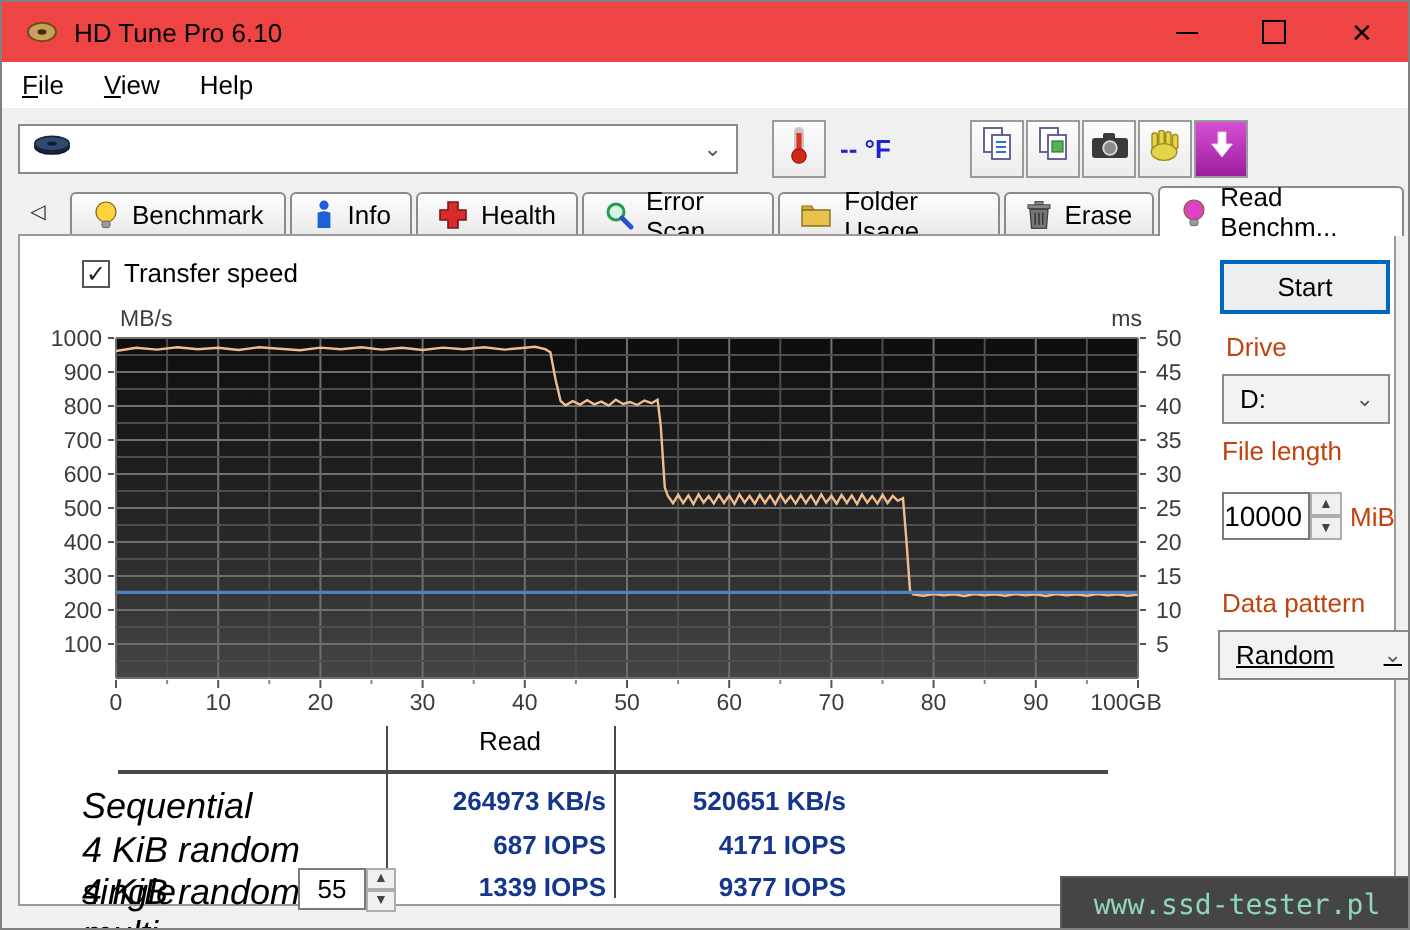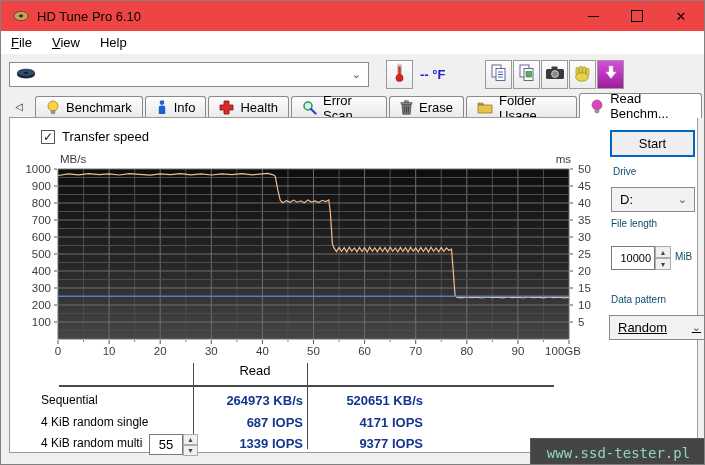--- a/index.html
+++ b/index.html
@@ -38,33 +38,33 @@
   
   #panel{left:8px;top:116px;width:689px;height:336px;background:#ffffff;border:1px solid #9a9a9a;box-sizing:border-box;}
   
   #transfer-row{left:40px;top:128px;display:flex;align-items:center;gap:7px;}
   #transfer-checkbox{width:14px;height:14px;background:#fff;border:1px solid #555;box-sizing:border-box;
     display:flex;align-items:center;justify-content:center;font-size:12px;color:#222;line-height:1;}
   #transfer-label{font-size:13px;color:#000;}
   
   #start-btn{left:610px;top:130px;width:83px;height:25px;background:#eeeeee;border:1px solid #0067c0;
     outline:1px solid #0067c0;display:flex;align-items:center;justify-content:center;font-size:13px;color:#000;box-sizing:border-box;}
-  .side-label{font-size:10px;color:#0c4a6e;}
+  .side-label{font-size:13px;color:#c2410c;}
   .combo{background:#f2f2f2;border:1px solid #8a8a8a;box-sizing:border-box;display:flex;align-items:center;font-size:13px;color:#000;}
   .combo .chev{margin-left:auto;margin-right:7px;color:#555;font-size:11px;}
   .combo .val{margin-left:8px;}
   #file-length-input{left:610px;top:245px;width:44px;height:24px;background:#fff;border:1px solid #7a7a7a;
-    box-sizing:border-box;display:flex;align-items:center;justify-content:flex-end;padding-right:3px;font-size:11px;color:#000;}
+    box-sizing:border-box;display:flex;align-items:center;justify-content:flex-end;padding-right:3px;font-size:14px;color:#000;}
   .spin{width:16px;height:12px;background:#f0f0f0;border:1px solid #adadad;box-sizing:border-box;
     display:flex;align-items:center;justify-content:center;font-size:7px;color:#444;line-height:1;}
   
   .res-header{top:362px;font-size:13px;color:#000;text-align:center;}
   .hline{background:#4a4a4a;}
   .vline{background:#4a4a4a;width:1px;}
-  .res-label{font-size:12px;color:#000;}
+  .res-label{font-size:18px;color:#000;font-style:italic;}
   .res-val{font-size:13px;font-weight:bold;text-align:right;}
   #queue-spinner{left:148px;width:34px;height:21px;background:#fff;border:1px solid #7a7a7a;box-sizing:border-box;
     display:flex;align-items:center;justify-content:center;font-size:13px;color:#000;}
   
   #watermark{left:529px;top:437px;width:176px;height:28px;display:flex;align-items:center;justify-content:center;
     font-family:"DejaVu Sans Mono",monospace;font-size:14px;z-index:20;border-top:1px solid #5a5a5a;border-left:1px solid #5a5a5a;box-sizing:border-box;}
 </style>
 </head>
 <body>
 
@@ -204,39 +204,39 @@
           <span style="display: inline-flex;">
             <svg width="15" height="15">
               <circle cx="6" cy="6" r="4" fill="#d9f2e6" stroke="#1e9e50" stroke-width="1.5"></circle>
               <line x1="9" y1="9" x2="13.5" y2="13.5" stroke="#2b4fd0" stroke-width="2.4" stroke-linecap="round"></line>
             </svg>
           </span>
           <span>Error Scan</span>
         </div>
         <div class="tab">
           <span style="display: inline-flex;">
+            <svg width="16" height="13">
+              <path d="M1 4 v-2 h4.8 l1.2 2 z" fill="#d4ae35" stroke="#8a6d1d" stroke-width="0.6"></path>
+              <path d="M1 4 h14 v8 h-14 z" fill="#e8c24a" stroke="#8a6d1d" stroke-width="0.7"></path>
+            </svg>
+          </span>
+          <span>Folder Usage</span>
+        </div>
+        <div class="tab">
+          <span style="display: inline-flex;">
             <svg width="13" height="15">
               <rect x="4.5" y="0.8" width="4" height="1.8" fill="#8a8a8a" stroke="#444" stroke-width="0.5"></rect>
               <rect x="1" y="2.4" width="11" height="1.8" fill="#8a8a8a" stroke="#444" stroke-width="0.5"></rect>
               <path d="M2 4.6 h9 l-0.8 9.6 h-7.4 z" fill="#777" stroke="#444" stroke-width="0.7"></path>
               <line x1="4.6" y1="6.4" x2="4.6" y2="12.4" stroke="#3a3a3a" stroke-width="0.8"></line>
               <line x1="6.5" y1="6.4" x2="6.5" y2="12.4" stroke="#3a3a3a" stroke-width="0.8"></line>
               <line x1="8.4" y1="6.4" x2="8.4" y2="12.4" stroke="#3a3a3a" stroke-width="0.8"></line>
             </svg>
           </span>
           <span>Erase</span>
-        </div>
-        <div class="tab">
-          <span style="display: inline-flex;">
-            <svg width="16" height="13">
-              <path d="M1 4 v-2 h4.8 l1.2 2 z" fill="#d4ae35" stroke="#8a6d1d" stroke-width="0.6"></path>
-              <path d="M1 4 h14 v8 h-14 z" fill="#e8c24a" stroke="#8a6d1d" stroke-width="0.7"></path>
-            </svg>
-          </span>
-          <span>Folder Usage</span>
         </div>
         <div class="tab active">
           <span style="display: inline-flex;">
             <svg width="14" height="15">
               <circle cx="7" cy="6" r="5" fill="#e040c8" stroke="#7a6a20" stroke-width="0.6"></circle>
               <rect x="5" y="10.6" width="4" height="3.2" rx="1" fill="#9a9a9a" stroke="#666" stroke-width="0.5"></rect>
             </svg>
           </span>
           <span>Read Benchm...</span>
         </div>

